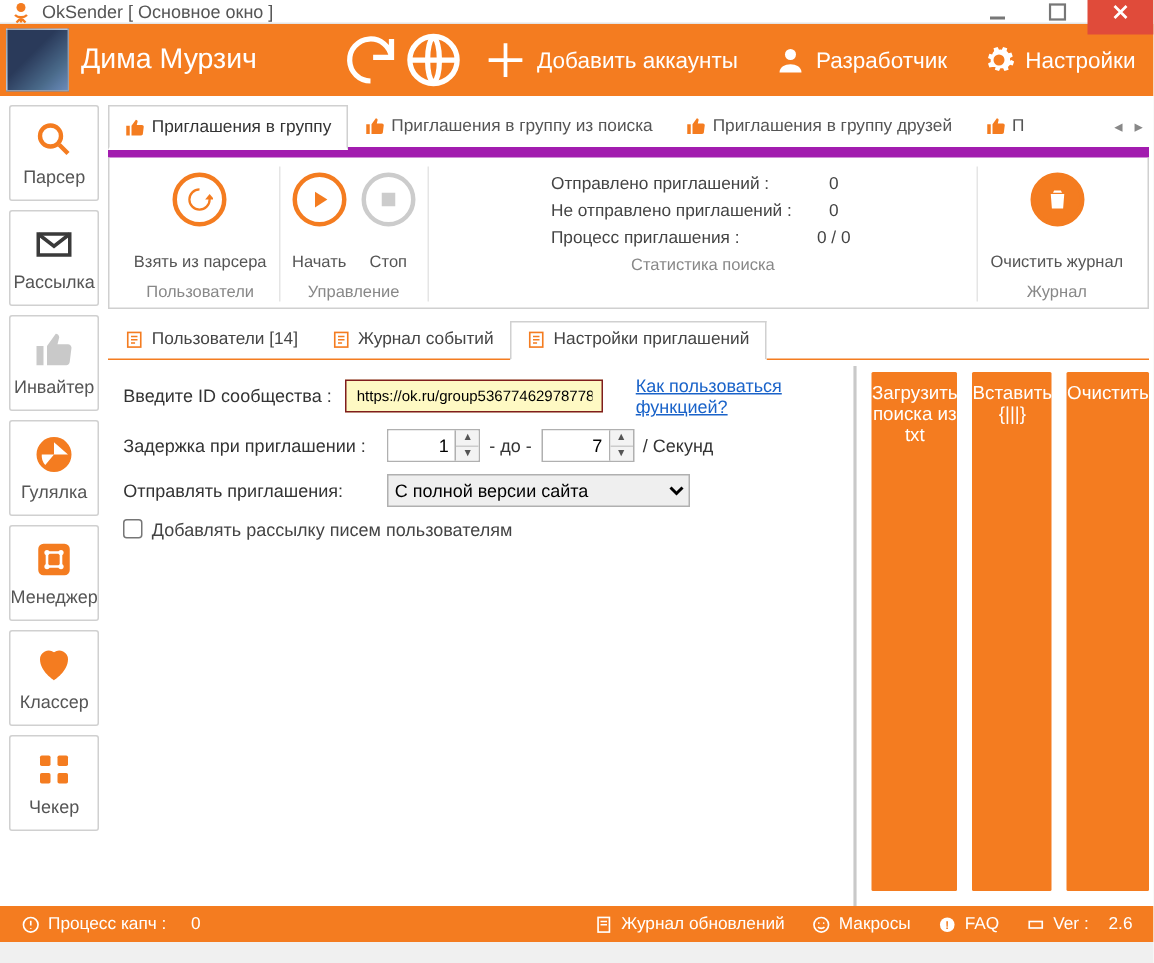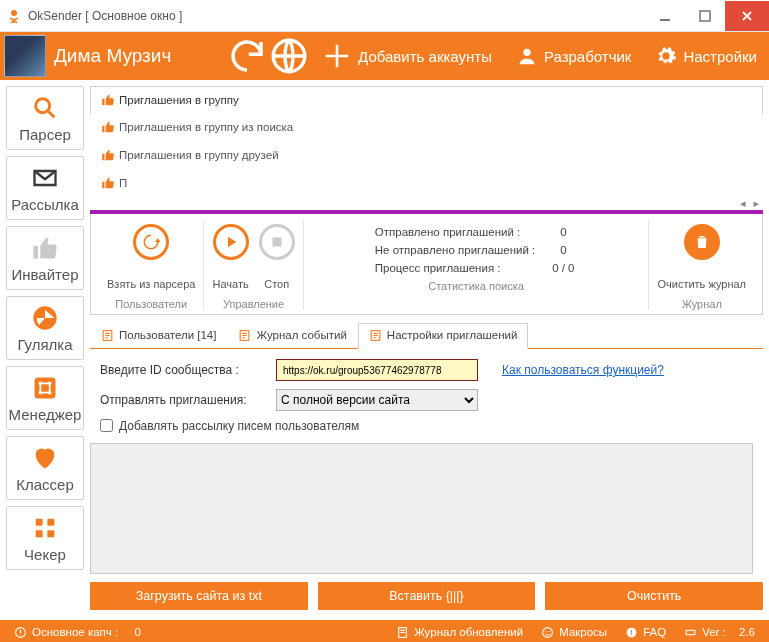--- a/index.html
+++ b/index.html
@@ -1,42 +1,42 @@
 <!DOCTYPE html>
 <html><head>
 <meta charset="utf-8">
 <style>
 * { box-sizing: border-box; margin: 0; padding: 0; font-family: "Segoe UI", Tahoma, sans-serif; }
 body { background: #f0f0f0; width: 769px; height: 642px; overflow: hidden; }
 
-.titlebar { height: 32px; background: #fff; display: flex; align-items: center; padding-left: 6px; border-bottom: 1px solid #e5e5e5; }
+.titlebar { height: 16px; background: #fff; display: flex; align-items: center; padding-left: 6px; border-bottom: 1px solid #e5e5e5; }
 .titlebar .logo { width: 16px; height: 16px; margin-right: 6px; color:#f47c20; }
 .titlebar .title { font-size: 12px; color: #555; flex: 1; }
 .titlebar .win-btn { width: 40px; height: 30px; display: flex; align-items: center; justify-content: center; color: #777; }
 .titlebar .win-btn.close { background: #e04b3a; color: #fff; width: 44px; }
 
 .header { height: 48px; background: #f47c20; display: flex; align-items: center; color: #fff; }
 .avatar { width: 42px; height: 42px; margin: 3px 8px 3px 4px; background: linear-gradient(135deg,#2a3a5a 40%,#4a6a8a 75%, #6a8aba); border:1px solid rgba(255,255,255,.5); }
 .username { font-size: 19px; font-weight: 500; }
 .hdr-spacer{flex:1}
 .hdr-btn { display: flex; align-items: center; gap: 6px; padding: 0 12px; height: 48px; font-size: 15px; font-weight: 500; color: #fff; text-align: center;}
 .hdr-btn svg{width:22px;height:22px;}
 .hdr-icon{width:42px;display:flex;justify-content:center;align-items:center;height:48px;}
 .plus svg{width:30px;height:30px}
 
 .body { display: flex; height: 540px; padding: 6px 6px 0 6px; gap: 6px; background:#fff;}
 .sidebar { width: 78px; display: flex; flex-direction: column; gap: 6px; }
 .side-card { border: 1px solid #d0d0d0; border-radius: 2px; height: 64px; display: flex; flex-direction: column; align-items: center; justify-content: center; gap: 4px; background:#fff; }
 .side-card svg { width: 28px; height: 28px; }
-.side-card .lbl { font-size: 15px; color: #555; }
+.side-card .lbl { font-size: 12px; color: #555; }
 .side-card .ico-orange{fill:#f47c20}
 .side-card .ico-dark{fill:#3a3a3a}
 
 .main { flex: 1; display: flex; flex-direction: column; }
-.tabs-row { display: flex; border-bottom: 4px solid #a21caf; flex-direction: column; }
+.tabs-row { display: flex; border-bottom: 7px solid #a21caf; }
 .tab { display: flex; align-items: center; gap: 4px; padding: 6px 10px; font-size: 11.5px; color: #555; border: 1px solid transparent; }
 .tab svg{width:14px;height:14px;fill:#f47c20}
 .tab.active { border: 1px solid #d0d0d0; border-bottom: 2px solid #fff; margin-bottom: -2px; background: #fff; color:#333;}
 .tab-scroll{display:flex;align-items:center;padding:0 4px;color:#888;font-size:11px;gap:8px;margin-left:auto}
 
 .ribbon { border: 1px solid #d0d0d0; border-top: none; padding: 6px 8px 4px 8px; display: flex; }
 .ribbon-group { display: flex; flex-direction: column; align-items: center; border-right: 1px solid #e5e5e5; padding: 0 8px;}
 .ribbon-group:last-child{border-right:none}
 .ribbon-btns { display: flex; gap: 10px; align-items: flex-start; padding:4px 0;}
 .rbtn { display: flex; flex-direction: column; align-items: center; gap: 18px; font-size: 11px; color: #555; }
@@ -67,21 +67,21 @@
 .checkbox-row input{width:13px;height:13px}
 
 .big-text{margin:4px 10px 0 0;flex:1;border:1px solid #c9c9c9;background:#efefef}
 .action-row{display:flex;gap:10px;padding:8px 0 10px 0}
 .action-btn{flex:1;background:#f47c20;color:#fff;text-align:center;padding:7px 0;font-size:12.5px;border-radius:1px}
 
 .statusbar{height:24px;background:#f47c20;color:#fff;display:flex;align-items:center;font-size:11.5px;padding:0 8px;gap:6px}
 .statusbar .sb-item{display:flex;align-items:center;gap:5px;padding:0 6px}
 .statusbar svg{width:13px;height:13px;fill:#fff}
 .sb-spacer{flex:1}
-.content-col{flex:1;display:flex;flex-direction:column;min-height:0}
+.content-col{flex:1;display:flex;flex-direction:row;min-height:0}
 </style>
 </head>
 <body>
 
 <div class="titlebar">
   <span class="logo">
     <svg viewBox="0 0 16 16">
         <circle cx="8" cy="5" r="3" fill="#f47c20"></circle>
         <path d="M4 10c2 2 6 2 8 0M8 11v4M5 15l3-3 3 3" stroke="#f47c20" stroke-width="1.6" fill="none"></path>
       </svg>
@@ -318,45 +318,64 @@
 
     <div class="content-col">
       <div class="form-area">
         <div class="form-row">
           <span class="lbl">Введите ID сообщества :</span>
           <input class="text-input" style="width: 202px;" value="https://ok.ru/group53677462978778">
           <span style="width:12px"></span>
           <a class="link">Как пользоваться функцией?</a>
         </div>
         <div class="form-row">
+          <span class="lbl">Задержка при приглашении :</span>
+          <div class="spinner">
+              <input value="1" style="">
+              <div class="arrows">
+                <div>▲</div>
+                <div>▼</div>
+              </div>
+            </div>
+          <span>- до -</span>
+          <div class="spinner">
+              <input value="7" style="">
+              <div class="arrows">
+                <div>▲</div>
+                <div>▼</div>
+              </div>
+            </div>
+          <span>/ Секунд</span>
+        </div>
+        <div class="form-row">
           <span class="lbl">Отправлять приглашения:</span>
           <select class="combo"><option>С полной версии сайта</option></select>
         </div>
         <div class="checkbox-row">
           <input type="checkbox" style="">
           <span>Добавлять рассылку писем пользователям</span>
         </div>
       </div>
       <div class="big-text"></div>
       <div class="action-row">
-        <div class="action-btn">Загрузить сайта из txt</div>
+        <div class="action-btn">Загрузить поиска из txt</div>
         <div class="action-btn">Вставить {|||}</div>
         <div class="action-btn">Очистить</div>
       </div>
     </div>
   </div>
 </div>
 
 <div class="statusbar">
   <div class="sb-item">
     <svg viewBox="0 0 24 24">
         <circle cx="12" cy="12" r="9" fill="none" stroke="#fff" stroke-width="2"></circle>
         <path d="M12 7v6M12 16v1" stroke="#fff" stroke-width="2"></path>
       </svg>
-    <span>Основное капч :</span>&nbsp;&nbsp;<span>0</span>
+    <span>Процесс капч :</span>&nbsp;&nbsp;<span>0</span>
   </div>
   <div class="sb-spacer"></div>
   <div class="sb-item">
     <svg viewBox="0 0 24 24">
         <rect x="5" y="3" width="14" height="18" fill="none" stroke="#fff" stroke-width="2"></rect>
         <path d="M8 8h8M8 12h8" stroke="#fff" stroke-width="2"></path>
       </svg>
     <span>Журнал обновлений</span>
   </div>
   <div class="sb-item">

